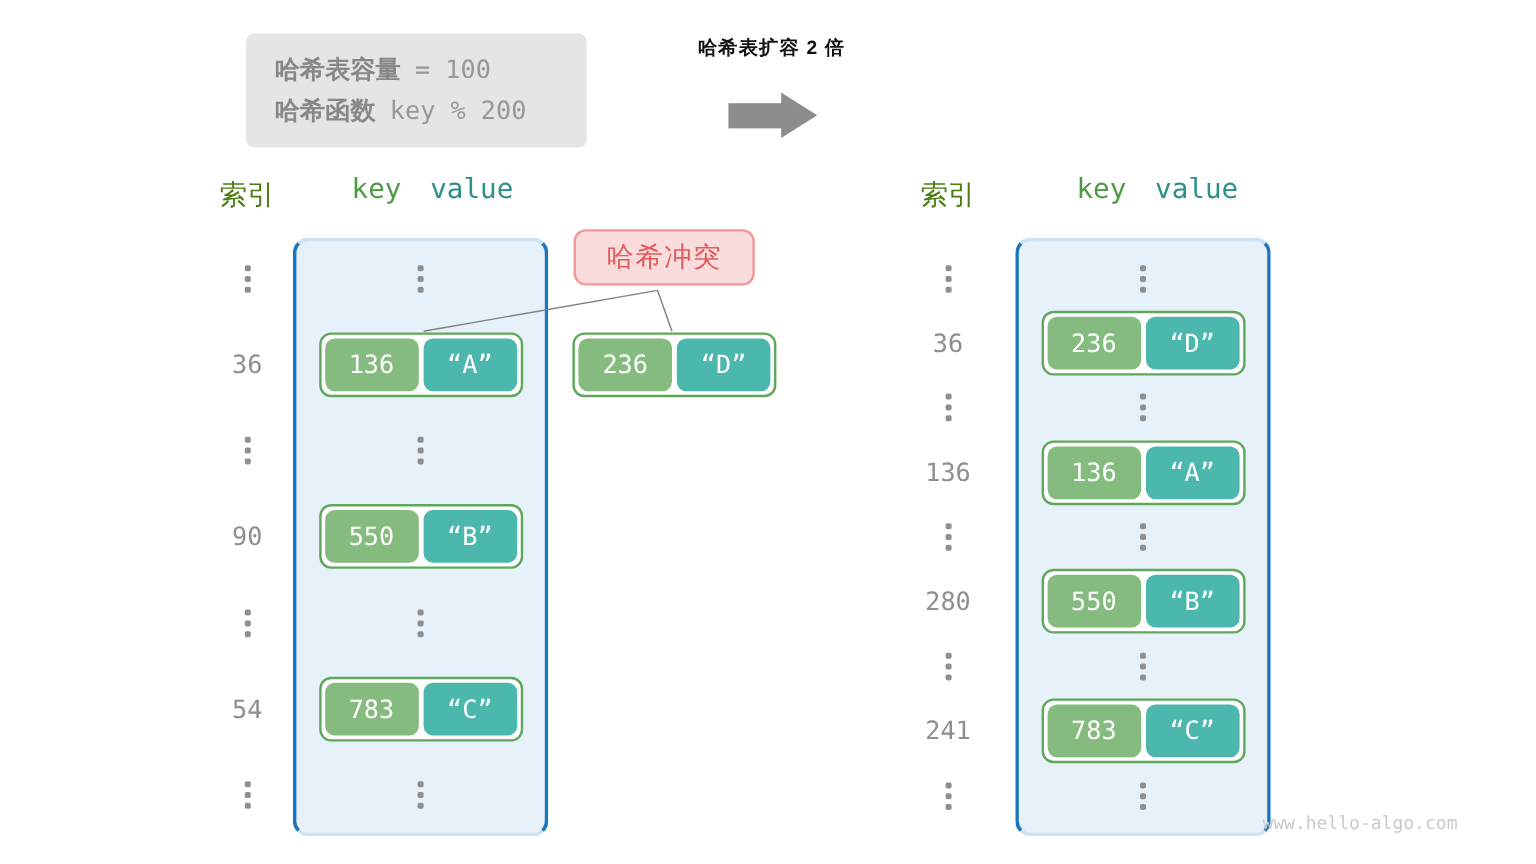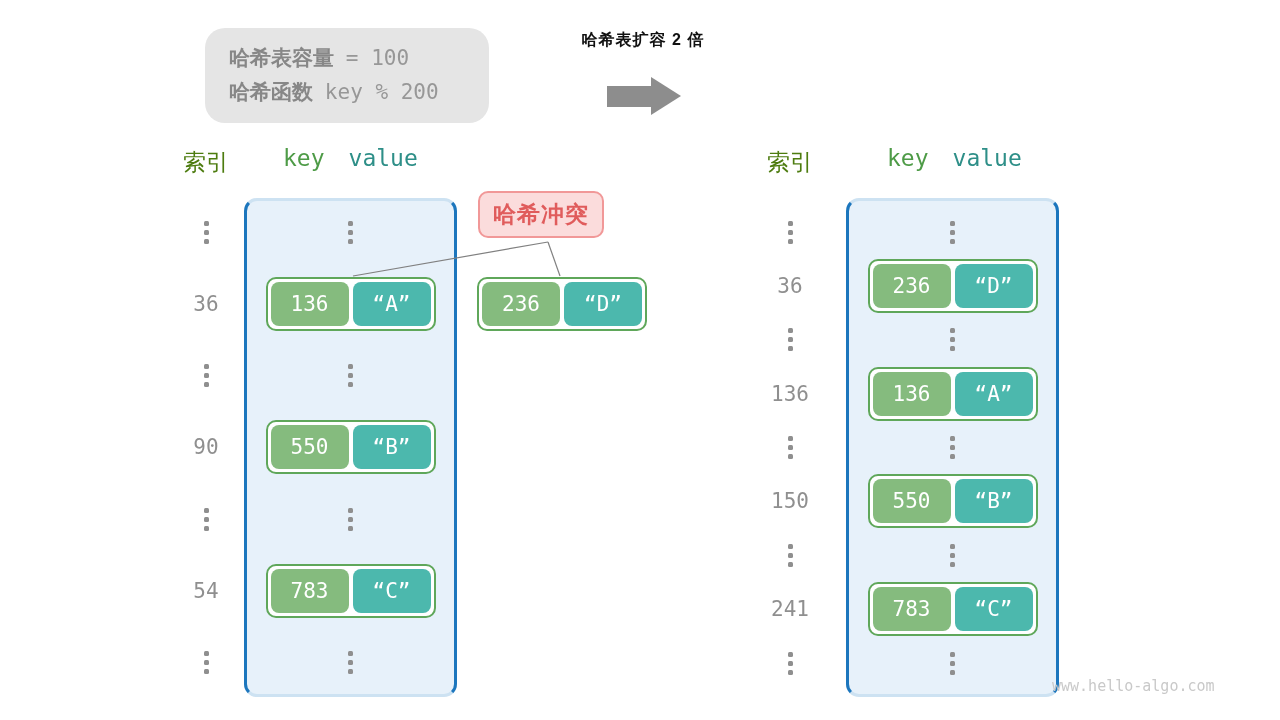--- a/index.html
+++ b/index.html
@@ -1,41 +1,41 @@
 <!DOCTYPE html>
 <html style="--key-fill: #85bb7e; --value-fill: #4cb8ad; --pair-border: #5fa75a; --table-border: #1c76bd; --table-fill: #e7f1fa; --key-header: #4e9b47; --value-header: #2e8f88; --collision-text: #e05c5c; --collision-border: #f19898; --collision-fill: #fbdcdc; --info-fill: #e5e5e5; --gray-text: #8f8f8f; --arrow-gray: #8d8d8d; --line-gray: #808080; --watermark-gray: #c9c9c9;"><head>
 <meta charset="utf-8">
 <style>
   html,body{margin:0;padding:0;background:#ffffff;}
   body{width:1280px;height:720px;font-family:"Liberation Sans",sans-serif;position:relative;overflow:hidden;}
   #stage{position:absolute;inset:0;width:1280px;height:720px;}
 
   
   .info-box{position:absolute;width:284px;height:95px;background:var(--info-fill,#e5e5e5);
-    border-radius:20px;top:28px;box-sizing:border-box;padding:13px 0 0 24px;}
+    border-radius:7px;top:28px;box-sizing:border-box;padding:13px 0 0 24px;}
   .info-box.left{left:205px;}
   .info-box.right{left:805px;}
   .info-line{height:34px;line-height:34px;font-size:21px;white-space:nowrap;}
   .info-line .cjk{font-weight:bold;color:#878787;}
   .info-line .val{font-family:"DejaVu Sans Mono","Liberation Mono",monospace;color:#979797;margin-left:6px;}
 
   
   .center-title{position:absolute;left:543px;top:30px;width:200px;text-align:center;
     font-size:16px;font-weight:bold;color:#111;letter-spacing:1px;white-space:nowrap;}
   .arrow-rect{position:absolute;left:607px;top:86px;width:46px;height:21px;background:var(--arrow-gray,#8d8d8d);}
   .arrow-head{position:absolute;left:651px;top:77px;width:0;height:0;
     border-left:30px solid var(--arrow-gray,#8d8d8d);border-top:19.5px solid transparent;border-bottom:19.5px solid transparent;}
 
   
   .idx-header{position:absolute;top:147px;width:72px;text-align:center;font-size:23px;color:#4d7c0f;}
   .idx-header.left{left:170px;} .idx-header.right{left:754px;}
   .kv-header{position:absolute;top:145px;display:flex;gap:24px;
     font-family:"DejaVu Sans Mono","Liberation Mono",monospace;font-size:23px;}
   .kv-header.left{left:283px;} .kv-header.right{left:887px;}
-  .kv-header .k{color:var(--key-header,#4e9b47);}
+  .kv-header .k{color:var(--key-header,#4e9b47);margin-left:10px;}
   .kv-header .v{color:var(--value-header,#2e8f88);}
 
   
   .htable{position:absolute;top:198px;width:213px;height:499px;box-sizing:border-box;
     background:var(--table-fill,#e7f1fa);
     border:3px solid var(--table-border,#1c76bd);
     border-top-color:#cde2f2;border-bottom-color:#cde2f2;
     border-radius:13px;display:flex;flex-direction:column;justify-content:space-between;
     padding:17px 0;}
   .htable.left{left:244px;} .htable.right{left:846px;}
@@ -60,24 +60,24 @@
   .cell{width:78px;height:44px;border-radius:8px;color:#ffffff;
     font-family:"DejaVu Sans Mono","Liberation Mono",monospace;font-size:21px;
     display:flex;align-items:center;justify-content:center;}
   .cell.key{background:var(--key-fill,#85bb7e);}
   .cell.value{background:var(--value-fill,#4cb8ad);}
 
   
   .standalone-pair{position:absolute;left:477px;top:277px;}
 
   
-  .collision-label{position:absolute;left:478px;top:191px;width:126px;height:47px;box-sizing:border-box;
+  .collision-label{position:absolute;left:478px;top:191px;width:151px;height:47px;box-sizing:border-box;
     background:var(--collision-fill,#fbdcdc);border:2px solid var(--collision-border,#f19898);border-radius:10px;
     display:flex;align-items:center;justify-content:center;
-    font-size:23px;font-weight:bold;color:var(--collision-text,#e05c5c);letter-spacing:1px;}
+    font-size:23px;font-weight:normal;color:var(--collision-text,#e05c5c);letter-spacing:1px;}
 
   
   .connectors{position:absolute;inset:0;pointer-events:none;}
 
   
   .watermark{position:absolute;left:1052px;top:677px;
     font-family:"DejaVu Sans Mono","Liberation Mono",monospace;font-size:15px;color:var(--watermark-gray,#c9c9c9);}
 </style>
 </head>
 <body>
@@ -209,21 +209,21 @@
         </div>
       </div>
       <div class="idx-num">136</div>
       <div class="idx-dots">
         <div class="vdots">
           <i></i>
           <i></i>
           <i></i>
         </div>
       </div>
-      <div class="idx-num">150</div>
+      <div class="idx-num">280</div>
       <div class="idx-dots">
         <div class="vdots">
           <i></i>
           <i></i>
           <i></i>
         </div>
       </div>
       <div class="idx-num">241</div>
       <div class="idx-dots">
         <div class="vdots">

